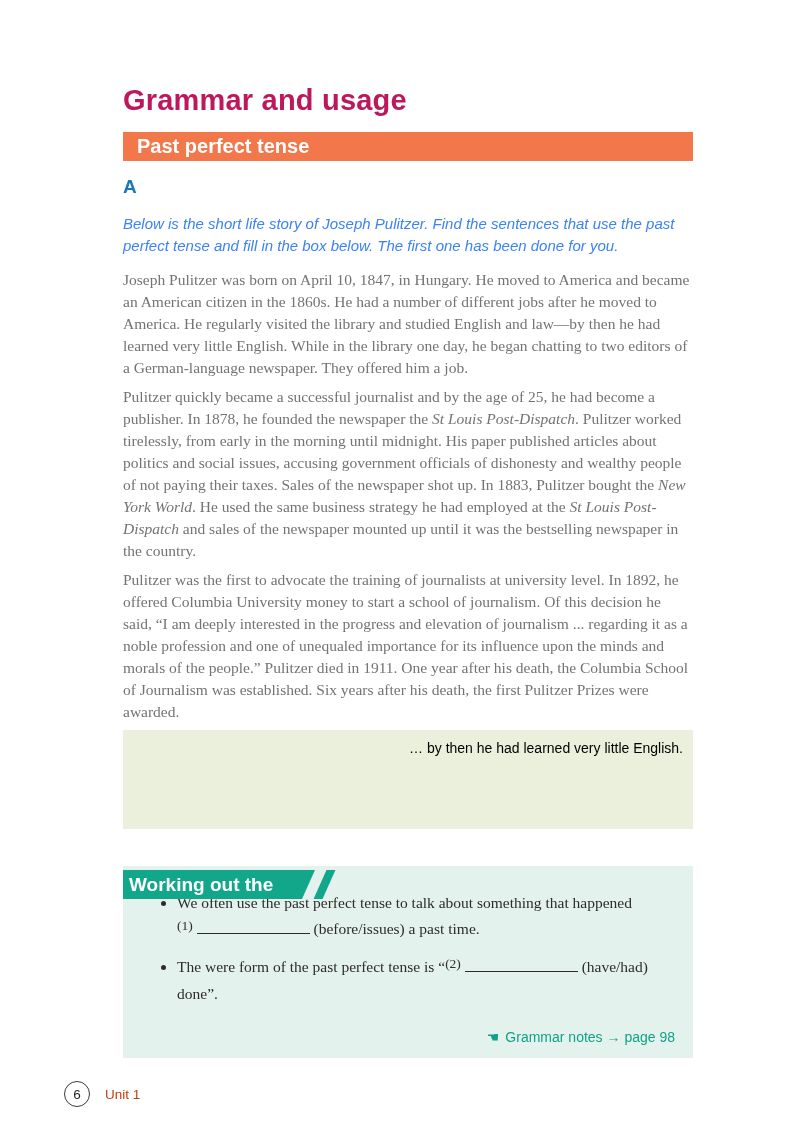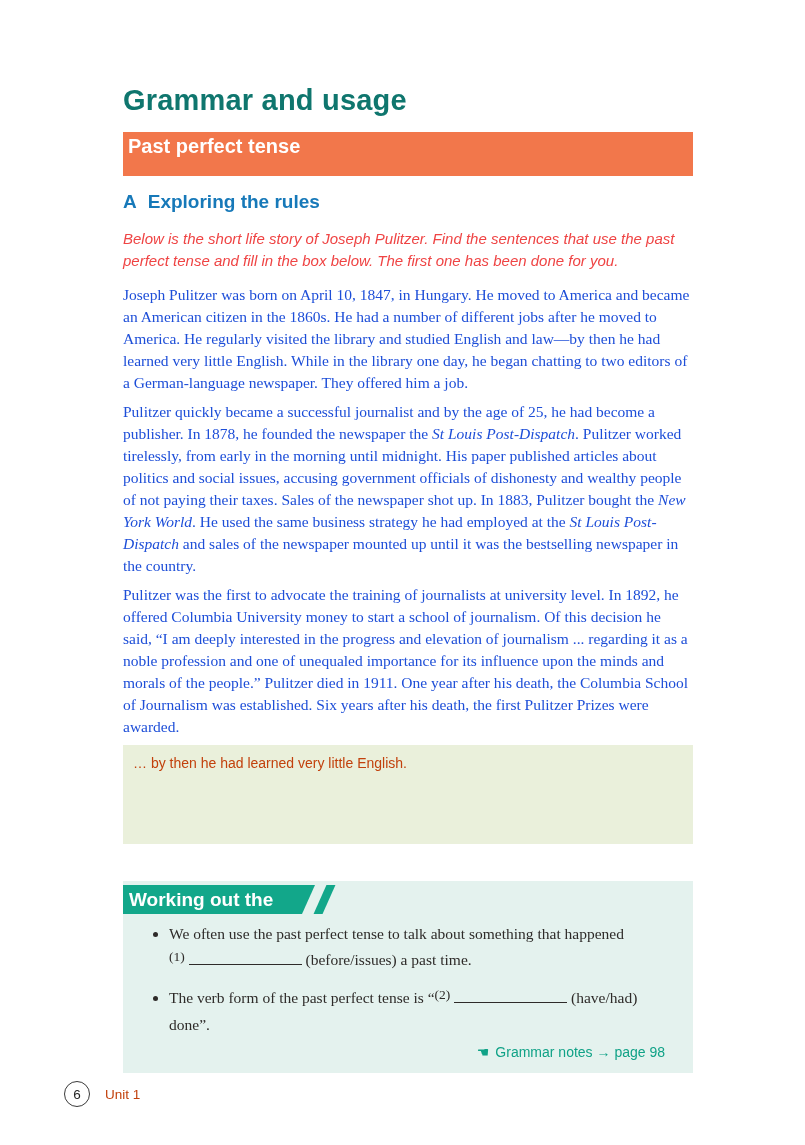--- a/index.html
+++ b/index.html
@@ -3,80 +3,80 @@
 <meta charset="utf-8">
 <style>
   html,body{margin:0;padding:0;}
   body{
     width:805px;height:1145px;background:#ffffff;position:relative;
     font-family:"Liberation Sans",sans-serif;overflow:hidden;
   }
   .content{margin-left:123px;width:570px;}
   .page-title{
     margin:0;padding-top:84px;
-    font-size:29px;font-weight:bold;color:#0f766e;letter-spacing:.2px;
+    font-size:29px;font-weight:bold;color:#be185d;letter-spacing:.2px;
   }
   .orange-banner{
-    margin-top:15px;height:44px;background:#f2774b;
+    margin-top:15px;height:29px;background:#f2774b;
     color:#ffffff;font-size:20px;font-weight:bold;line-height:29px;
-    padding-left:5px;
+    padding-left:14px;
   }
   .subsection{
     margin-top:15px;font-size:19px;font-weight:bold;color:#1779b9;
     display:flex;align-items:baseline;
   }
   .subsection .letter{margin-right:11px;}
   .instruction{
     margin-top:15px;font-style:italic;font-size:15px;line-height:22px;
-    color:#ef4444;
+    color:#3b82f6;
   }
   .story{margin-top:12px;}
   .story p{
     margin:0 0 7px 0;
     font-family:"Liberation Serif",serif;
-    font-size:15.5px;line-height:22px;color:#1d4ed8;
+    font-size:15.5px;line-height:22px;color:#737373;
   }
   .answer-box{
     margin-top:6px;height:83px;background:#eaf0db;
     padding:9px 10px 7px 10px;
   }
   .answer-box .answer-text{
-    font-size:14px;color:#c2410c;line-height:19px;
+    font-size:14px;color:#000000;line-height:19px;text-align:right;
   }
   .rules-box{
     margin-top:37px;height:192px;background:#e4f2ee;
     position:relative;box-sizing:border-box;
   }
   .rules-banner{
     position:absolute;left:0;top:4px;width:192px;height:29px;
     background:#12a78a;color:#ffffff;font-size:19px;font-weight:bold;
     line-height:29px;padding-left:6px;box-sizing:border-box;
     clip-path:polygon(0 0,100% 0,calc(100% - 13px) 100%,0 100%);
   }
   .rules-banner-stripe{
     position:absolute;left:197px;top:4px;width:9px;height:29px;
     background:#12a78a;transform:skewX(-24deg);
   }
   .rules-bullets{
-    margin:0;padding:40px 12px 0 46px;list-style:disc;
+    margin:8px;padding:24px 12px 0 46px;list-style:disc;
   }
   .rules-bullets li{
     font-family:"Liberation Serif",serif;
     font-size:15.5px;line-height:26px;color:#2e2b29;
     margin-bottom:11px;
   }
   .blank{
     display:inline-block;width:113px;height:13px;
     border-bottom:1px solid #2e2b29;vertical-align:baseline;
   }
   .qnum{
     position:relative;top:-4px;font-size:13.5px;
   }
   .grammar-note{
-    position:absolute;right:28px;bottom:13px;
+    position:absolute;right:18px;bottom:13px;
     font-size:14px;color:#10a287;margin-top:18px;
   }
   .grammar-note .hand{font-size:14px;margin-right:6px;}
   .footer{
     position:absolute;left:64px;top:1081px;
     display:flex;align-items:center;
   }
   .page-circle{
     width:26px;height:26px;border:1.4px solid #3a3a3a;border-radius:50%;
     display:flex;align-items:center;justify-content:center;
@@ -90,21 +90,20 @@
 <div class="content">
 
   <h1 class="page-title">Grammar and usage</h1>
 
   <div class="orange-banner">
     <span>Past perfect tense</span>
   </div>
 
   <div class="subsection">
     <span class="letter">A</span>
-    <span>Exploring the rules</span>
   </div>
 
   <div class="instruction">Below is the short life story of Joseph Pulitzer. Find the sentences that use the past perfect tense and fill in the box below. The first one has been done for you.</div>
 
   <div class="story">
       <p><span>Joseph Pulitzer was born on April 10, 1847, in Hungary. He moved to America and became an American citizen in the 1860s. He had a number of different jobs after he moved to America. He regularly visited the library and studied English and law—by then he had learned very little English. While in the library one day, he began chatting to two editors of a German-language newspaper. They offered him a job.</span></p>
       <p><span>Pulitzer quickly became a successful journalist and by the age of 25, he had become a publisher. In 1878, he founded the newspaper the </span><i>St Louis Post-Dispatch</i><span>. Pulitzer worked tirelessly, from early in the morning until midnight. His paper published articles about politics and social issues, accusing government officials of dishonesty and wealthy people of not paying their taxes. Sales of the newspaper shot up. In 1883, Pulitzer bought the </span><i>New York World</i><span>. He used the same business strategy he had employed at the </span><i>St Louis Post-Dispatch</i><span> and sales of the newspaper mounted up until it was the bestselling newspaper in the country.</span></p>
       <p><span>Pulitzer was the first to advocate the training of journalists at university level. In 1892, he offered Columbia University money to start a school of journalism. Of this decision he said, “I am deeply interested in the progress and elevation of journalism ... regarding it as a noble profession and one of unequaled importance for its influence upon the minds and morals of the people.” Pulitzer died in 1911. One year after his death, the Columbia School of Journalism was established. Six years after his death, the first Pulitzer Prizes were awarded.</span></p>
     </div>
 
@@ -119,21 +118,21 @@
     <div class="rules-banner-stripe"></div>
 
     <ul class="rules-bullets">
       <li>
         <span>We often use the past perfect tense to talk about something that happened</span><br>
         <span class="qnum">(1)</span>
         <span class="blank"></span>
         <span>(before/issues) a past time.</span>
       </li>
       <li>
-        <span>The verb form of the past perfect tense is “</span><span class="qnum">(2)</span>
+        <span>The were form of the past perfect tense is “</span><span class="qnum">(2)</span>
         <span class="blank"></span>
         <span>(have/had) done”.</span>
       </li>
     </ul>
 
     <div class="grammar-note">
       <span class="hand">☚</span><span>Grammar notes</span>
       <span>→</span>
       <span>page 98</span>
     </div>

